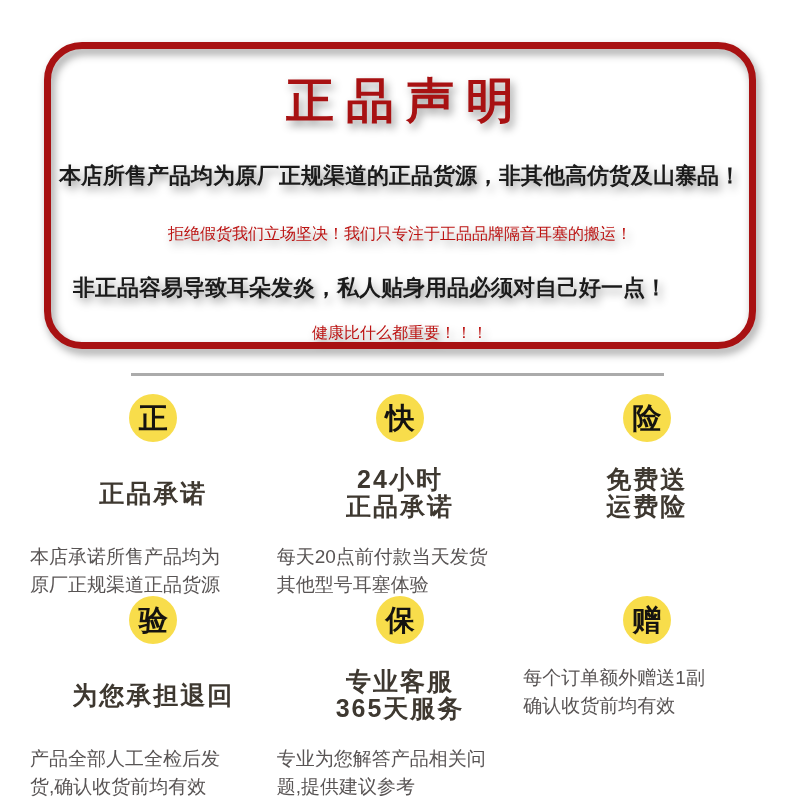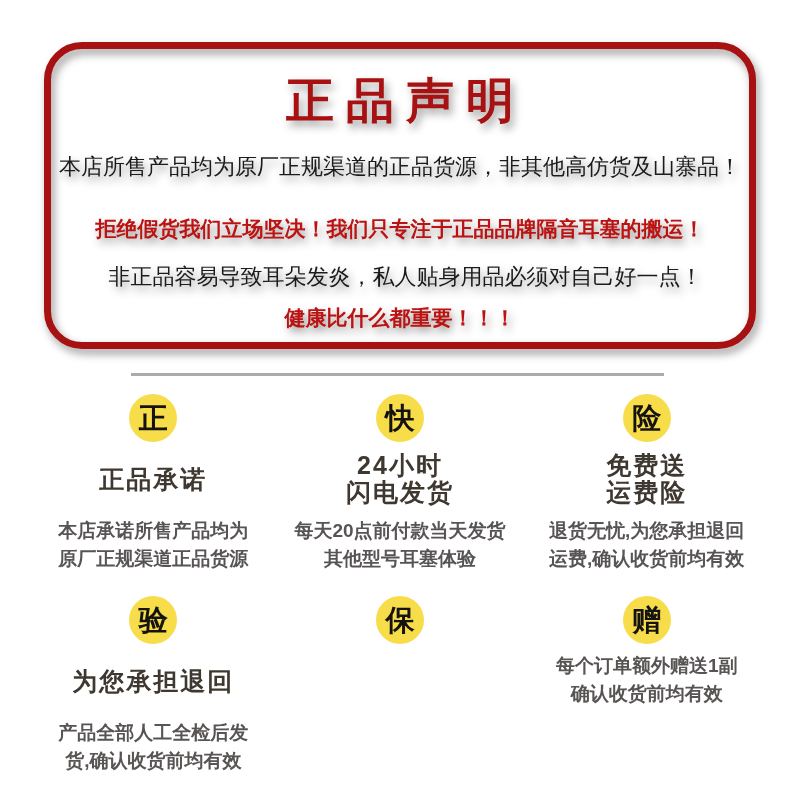--- a/index.html
+++ b/index.html
@@ -27,36 +27,36 @@
     font-size: 48px;
     font-weight: 900;
     letter-spacing: 12px;
     padding-left: 12px; 
     color: var(--brand-red, #A81112);
   }
   .stmt-line { white-space: pre-line; }
   .stmt-line.black {
     font-size: 22px;
     color: #1b1b1b;
-    font-weight: 400;
+    font-weight: 700;
     text-align: center;
-    margin-top: 19px;
+    margin-top: 28px;
   }
   .stmt-line.red {
-    font-size: 21px;
+    font-size: 16px;
     color: var(--emphasis-red, #BC1312);
-    font-weight: 700;
+    font-weight: 400;
     text-align: center;
     margin-top: 33px;
   }
   .stmt-line.left {
-    text-align: center;
-    padding-left: 11px;
+    text-align: left;
+    padding-left: 22px;
   }
-  .stmt-line.tight { margin-top: 12px; }
+  .stmt-line.tight { margin-top: 20px; }
 
   
   .divider {
     position: absolute;
     left: 131px; top: 373px;
     width: 533px; height: 3px;
     background: var(--divider-gray, #ABABAB);
   }
 
   
@@ -77,38 +77,37 @@
     display: flex; align-items: center; justify-content: center;
   }
   .badge span {
     font-size: 29px;
     font-weight: 900;
     color: #151310;
     line-height: 1;
   }
   .svc-title {
     height: 60px;
-    margin-top: 7px;
+    margin-top: 21px;
     display: flex; align-items: center; justify-content: center;
     font-size: 25px;
     font-weight: 900;
     letter-spacing: 2px;
     color: var(--text-dark, #3E3830);
     line-height: 27px;
     white-space: pre-line;
     text-align: center;
   }
   .svc-desc {
-    margin-top: 8px;
+    margin-top: 20px;
     font-size: 19px;
     color: var(--text-gray, #585454);
     line-height: 28px;
     white-space: pre-line;
-    text-align: center;
-    font-weight: bold;
+    text-align: left;
   }
 </style>
 </head>
 <body>
 
 <div class="canvas">
 
   <div class="statement-box">
     <div class="box-title">正品声明</div>
     <div class="stmt-line black">本店所售产品均为原厂正规渠道的正品货源，非其他高仿货及山寨品！</div>
@@ -128,48 +127,50 @@
       <div class="svc-title">正品承诺</div>
       <div class="svc-desc">本店承诺所售产品均为
 原厂正规渠道正品货源</div>
     </div>
 
     <div class="cell">
       <div class="badge">
         <span>快</span>
       </div>
       <div class="svc-title">24小时
-闪电发货</div>
+正品承诺</div>
       <div class="svc-desc">每天20点前付款当天发货
 其他型号耳塞体验</div>
     </div>
 
     <div class="cell">
       <div class="badge">
         <span>险</span>
       </div>
       <div class="svc-title">免费送
 运费险</div>
-      <div class="svc-desc">退货无忧,为您承担退回
-运费,确认收货前均有效</div>
     </div>
 
     <div class="cell">
       <div class="badge">
         <span>验</span>
       </div>
       <div class="svc-title">为您承担退回</div>
       <div class="svc-desc">产品全部人工全检后发
 货,确认收货前均有效</div>
     </div>
 
     <div class="cell">
       <div class="badge">
         <span>保</span>
       </div>
+      <div class="svc-title">专业客服
+365天服务</div>
+      <div class="svc-desc">专业为您解答产品相关问
+题,提供建议参考</div>
     </div>
 
     <div class="cell">
       <div class="badge">
         <span>赠</span>
       </div>
       <div class="svc-desc">每个订单额外赠送1副
 确认收货前均有效</div>
     </div>
 

